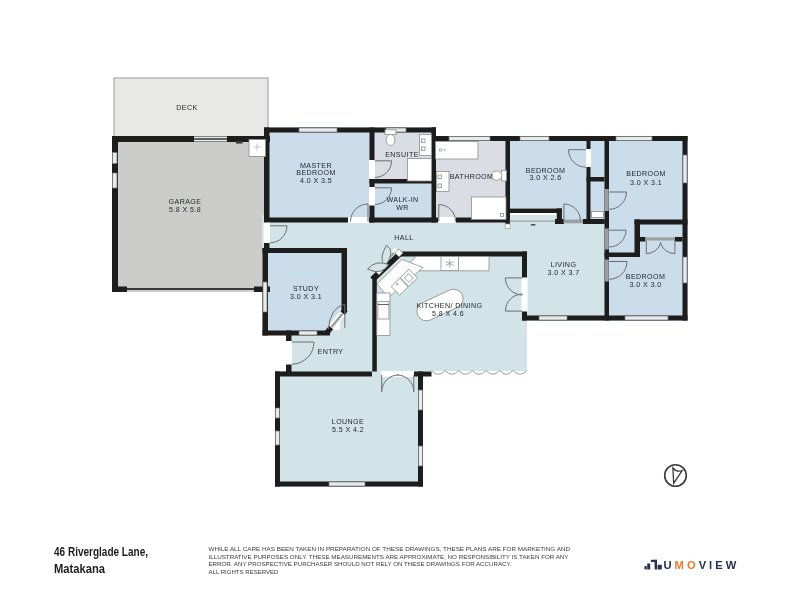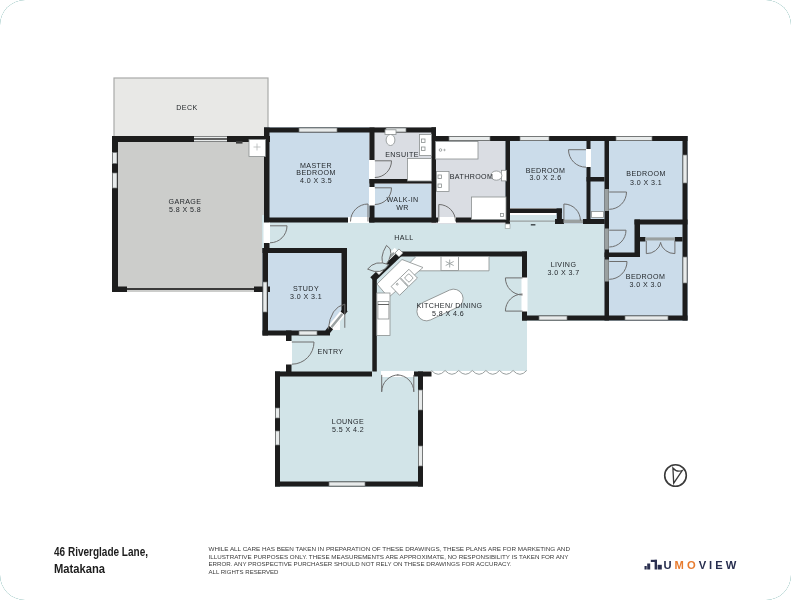--- a/index.html
+++ b/index.html
@@ -1,17 +1,17 @@
 <!DOCTYPE html>
 <html><head>
 <meta charset="utf-8">
 <style>
   html,body{margin:0;padding:0;background:#ffffff;}
   #page{position:relative;width:791px;height:600px;background:#0f766e;overflow:hidden;
-        font-family:"Liberation Sans", sans-serif;border-radius:25px;}
+        font-family:"Liberation Sans", sans-serif;}
   svg{position:absolute;left:0;top:0;}
   text{font-family:"Liberation Sans", sans-serif;}
 </style>
 </head>
 <body>
 <div id="page">
 <svg width="791" height="600" viewBox="0 0 791 600">
 
   <rect x="0" y="0" width="791" height="600" fill="#ffffff"></rect>
 

